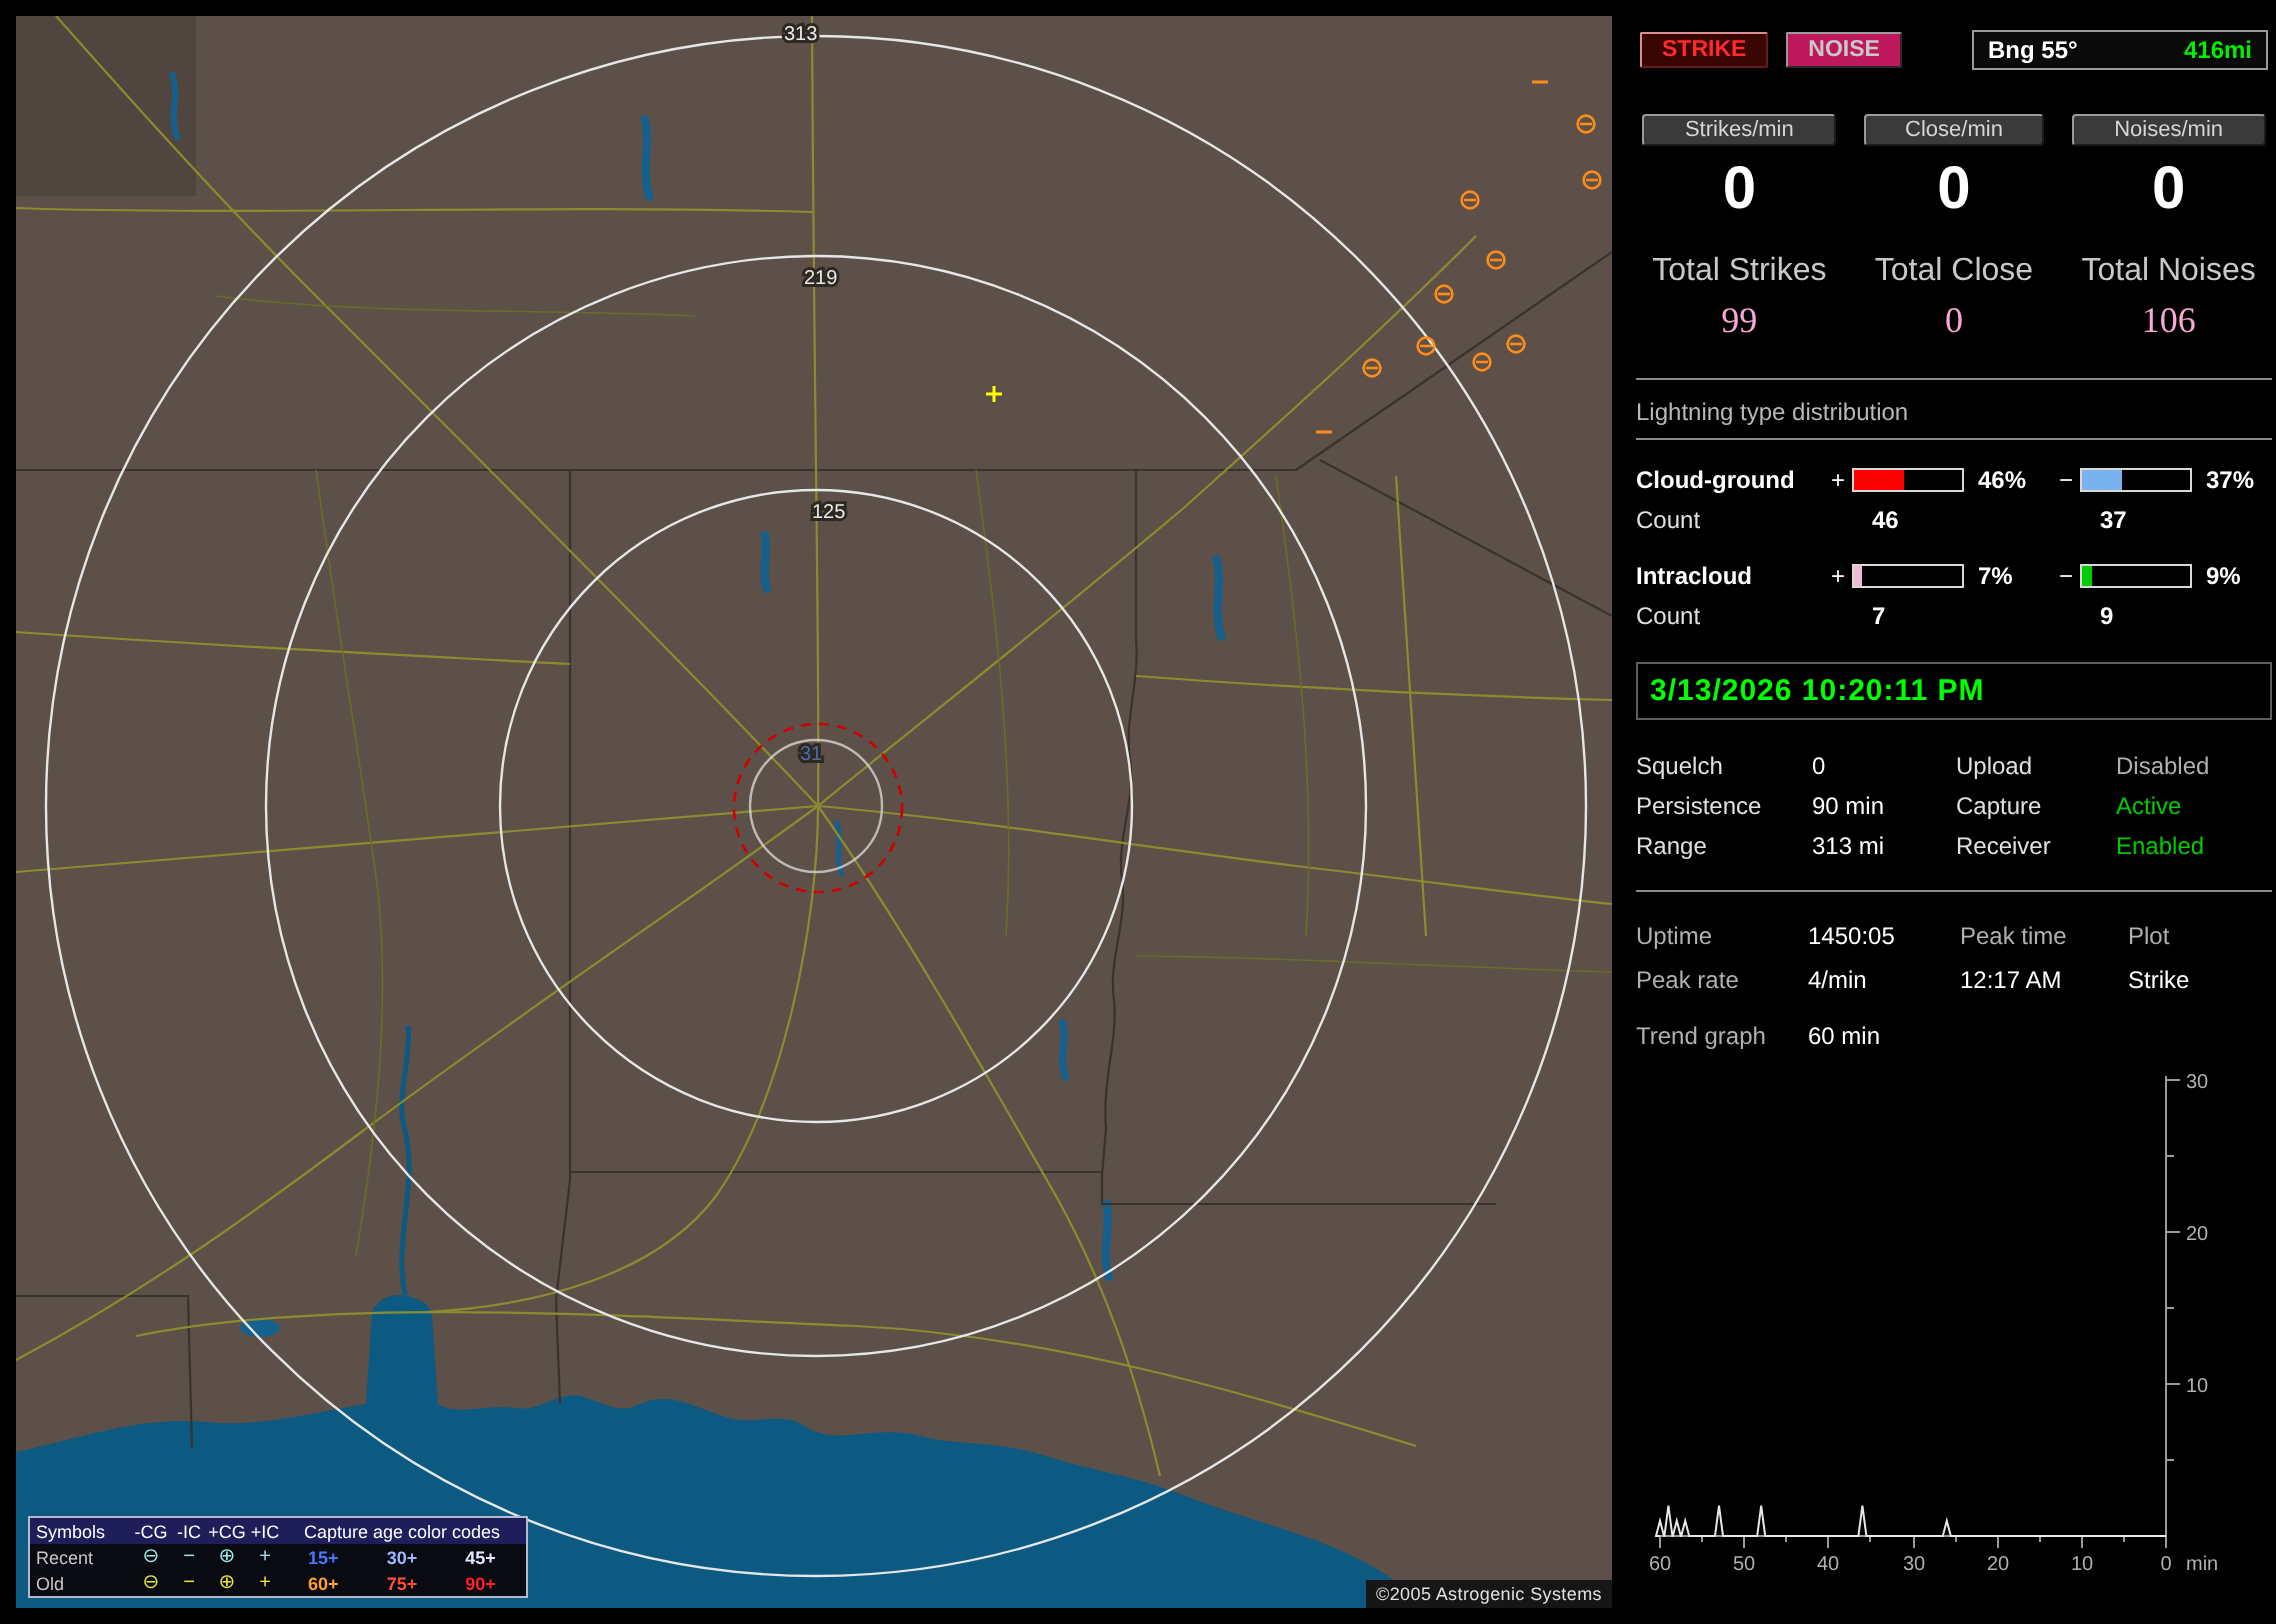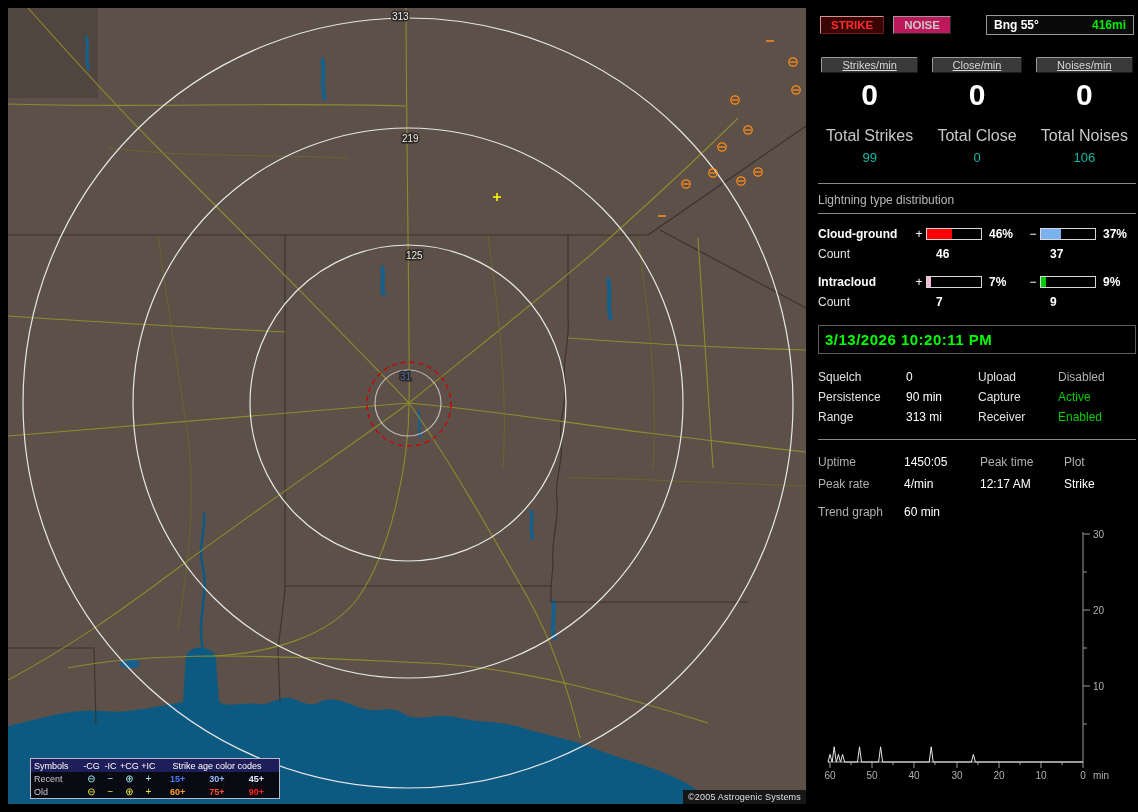--- a/index.html
+++ b/index.html
@@ -5,21 +5,21 @@
   html,body { margin:0; padding:0; background:#000; }
   .screen { position:relative; width:1138px; height:812px; background:#000; overflow:hidden;
             font-family:"Liberation Sans", sans-serif;border-radius:20px; }
 
   
   .map { position:absolute; left:8px; top:8px; width:798px; height:796px; background:#5c5048; overflow:hidden; }
   .map svg { display:block; }
   .credit { position:absolute; right:0; bottom:0; background:#161616; color:#e0e0e0;
             font-size:9px; padding:2px 5px; letter-spacing:.2px; }
 
-  .legend { position:absolute; left:22px; bottom:5px; width:248px; background:#0a0a12;
+  .legend { position:absolute; left:6px; bottom:5px; width:248px; background:#0a0a12;
             border:1px solid #b8b8c8; font-size:9px; color:#c8c8c8; }
   .lg-row { display:grid; grid-template-columns:48px 19px 19px 19px 19px 1fr 1fr 1fr;
             align-items:center; height:13px; padding:0 3px; }
   .lg-head { background:#1e1e5a; color:#fff; }
   .lg-c { text-align:center; }
   .lg-age-title { grid-column:6 / 9; text-align:center; color:#fff; }
   .lg-sym { text-align:center; font-size:10px; line-height:10px; }
   .lg-age { text-align:center; font-weight:bold; }
 
   
@@ -34,24 +34,24 @@
                 border-color:#9a9a9a #2a2a2a #2a2a2a #9a9a9a; }
   .bearing { margin-left:auto; width:132px; display:flex; justify-content:space-between;
              align-items:center; background:#0a0a0a; border:1px solid #9a9a9a; padding:2px 7px; }
   .bearing .b-lab { color:#fff; font-weight:bold; font-size:12px; }
   .bearing .b-val { color:#00ee00; font-weight:bold; font-size:12px; }
 
   .rates { display:flex; margin-top:22px; }
   .rate-col { flex:1; text-align:center; }
   .rate-btn { display:inline-block; font-size:11px; color:#d6d6d6; background:#3a3a3a;
               padding:1px 20px; border:1px solid; border-color:#9a9a9a #1c1c1c #1c1c1c #9a9a9a;
-              border-radius:2px;text-decoration:underline; }
+              border-radius:2px; }
   .rate-val { font-size:30px; font-weight:bold; color:#fff; margin-top:7px; line-height:1; }
   .total-lab { margin-top:17px; color:#c8c8c8; font-size:16px; }
-  .total-val { margin-top:5px; color:#14b8a6; font-size:13px; }
+  .total-val { margin-top:5px; color:#f9a8d4; font-size:18px;font-family:Liberation Serif, serif; }
 
   .hr { height:1px; background:#8a8a8a; margin:18px 2px 0 2px; }
 
   .dist-title { margin:9px 2px 0 2px; color:#b8b8b8; padding-bottom:6px; border-bottom:1px solid #8a8a8a; }
   .dist-row { display:grid; grid-template-columns:94px 14px 58px 42px 14px 58px auto;
               align-items:center; margin:0 2px; height:20px; }
   .dist-row.first { margin-top:10px; }
   .dist-row.gap { margin-top:8px; }
   .dlabel { color:#fff; font-weight:bold; }
   .sign { color:#fff; text-align:center; }
@@ -182,21 +182,21 @@
       </g>
     </svg>
 
     <div class="legend">
       <div class="lg-row lg-head">
         <span>Symbols</span>
         <span class="lg-c">-CG</span>
         <span class="lg-c">-IC</span>
         <span class="lg-c">+CG</span>
         <span class="lg-c">+IC</span>
-        <span class="lg-age-title">Strike age color codes</span>
+        <span class="lg-age-title">Capture age color codes</span>
       </div>
       <div class="lg-row">
         <span>Recent</span>
         <span class="lg-sym" style="color: rgb(155, 232, 232);">⊖</span>
         <span class="lg-sym" style="color: rgb(155, 232, 232);">−</span>
         <span class="lg-sym" style="color: rgb(155, 232, 232);">⊕</span>
         <span class="lg-sym" style="color: rgb(155, 232, 232);">+</span>
         <span class="lg-age" style="color: rgb(72, 120, 255);">15+</span>
         <span class="lg-age" style="color: rgb(154, 184, 255);">30+</span>
         <span class="lg-age" style="color: rgb(224, 232, 255);">45+</span>

